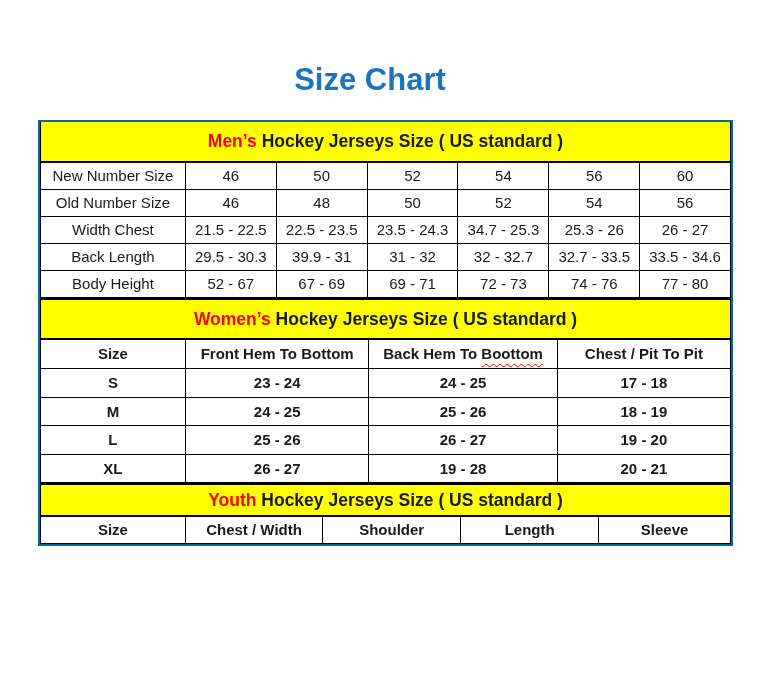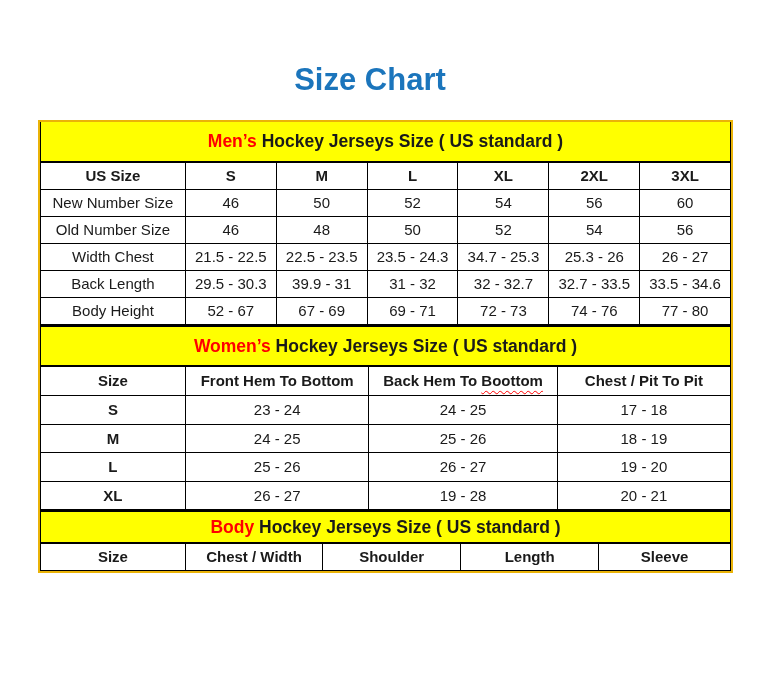--- a/index.html
+++ b/index.html
@@ -23,21 +23,21 @@
     padding-top: 62px;
     text-align: center;
     font-size: 31px;
     line-height: 36px;
     font-weight: 700;
     color: #1b75bc;
   }
   .chart-wrap {
     width: 695px;
     margin: 22px 0 0 38px;
-    border: 2px solid #eab308;
+    border: 2px solid #0369a1;
     box-sizing: border-box;
     background: #ffffff;
   }
   table {
     width: 100%;
     border-collapse: collapse;
     table-layout: fixed;
   }
   th, td {
     border: 1px solid #000000;
@@ -55,21 +55,21 @@
     border-top: 2px solid #000000;
     border-bottom: 2px solid #000000;
     font-weight: 700;
     font-size: 17.5px;
     height: 38px;
   }
   .sec-men tr.band td { border-top: none; height: 39px; }
   .sec-youth tr.band td { height: 30px; }
   .sec-men tr.head th, .sec-men tr.data td { height: 26px; }
   .sec-women tr.head th { height: 28px; }
-  .sec-women tr.data td { height: 27.5px; }
+  .sec-women tr.data td { height: 27.5px; font-weight: bold; }
   .sec-youth tr.head th { height: 26px; }
   .sec-youth tr.data td { height: 30px; }
   .sec-women tr.data td.row-label,
   .sec-youth tr.data td.row-label { font-weight: 700; }
   .hl { color: #ff0000; }
   .wavy {
     text-decoration-line: underline;
     text-decoration-style: wavy;
     text-decoration-color: #ff0000;
     text-decoration-thickness: 1px;
@@ -93,29 +93,20 @@
           <col style="width:13.17%">
           <col style="width:13.17%">
         <col style="width:13.17%">
           <col style="width:13.17%">
           <col style="width:13.15%">
       </colgroup>
       <tbody>
           <tr class="band">
         <td colspan="7"><span class="hl">Men’s</span> <span>Hockey Jerseys Size ( US standard )</span></td>
       </tr>
-      <tr class="head">
-        <th>US Size</th>
-        <th>S</th>
-        <th>M</th>
-        <th>L</th>
-        <th>XL</th>
-        <th>2XL</th>
-        <th>3XL</th>
-      </tr>
       <tr class="data">
         <td class="row-label">New Number Size</td>
         <td>46</td>
         <td>50</td>
         <td>52</td>
         <td>54</td>
         <td>56</td>
         <td>60</td>
       </tr>
       <tr class="data">
@@ -204,21 +195,21 @@
     <table class="sec-youth">
       <colgroup>
         <col style="width:21%">
           <col style="width:19.9%">
           <col style="width:20%">
           <col style="width:20%">
           <col style="width:19.1%">
       </colgroup>
       <tbody>
           <tr class="band">
-        <td colspan="5"><span class="hl">Body</span> <span>Hockey Jerseys Size ( US standard )</span></td>
+        <td colspan="5"><span class="hl">Youth</span> <span>Hockey Jerseys Size ( US standard )</span></td>
       </tr>
       <tr class="head">
         <th>Size</th>
         <th>Chest / Width</th>
         <th>Shoulder</th>
         <th>Length</th>
         <th>Sleeve</th>
       </tr>
     </tbody>
       </table>

